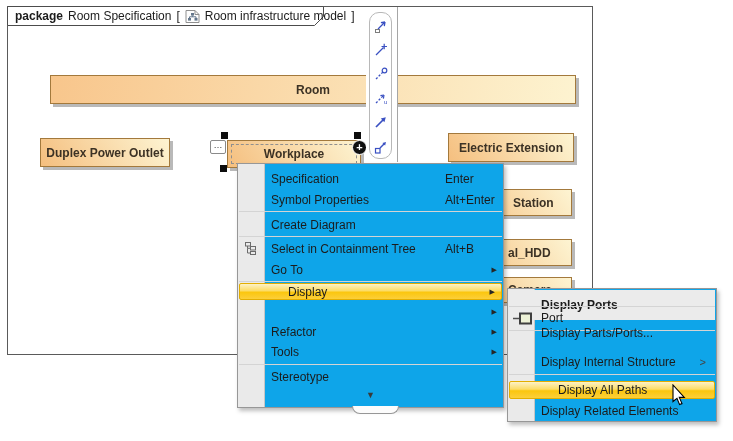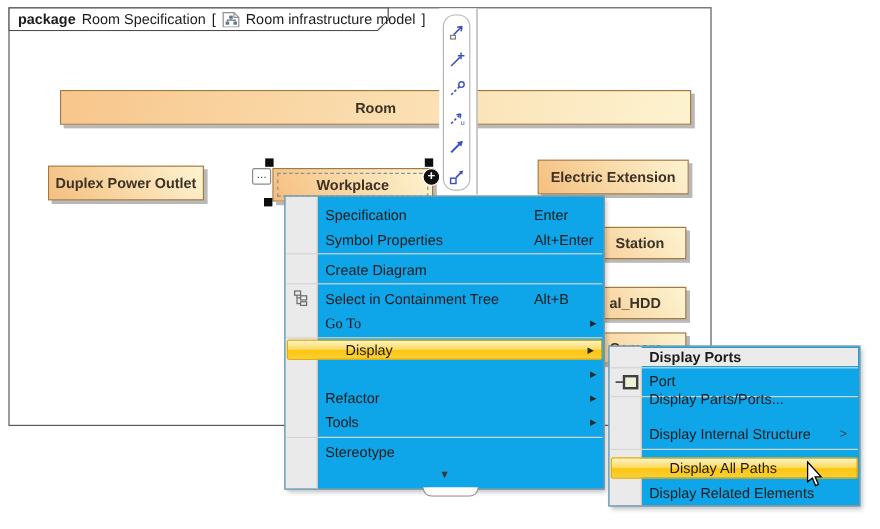--- a/index.html
+++ b/index.html
@@ -59,21 +59,21 @@
   .gutter{position:absolute;left:0;top:0;bottom:0;width:26px;background:#eaeaea;
         border-right:1px solid #c6c6c6;}
   .mi{position:absolute;left:0;right:0;display:flex;align-items:center;font-size:12px;
         padding-left:33px;box-sizing:border-box;white-space:nowrap;}
   .mi .sc{position:absolute;left:207px;}
   .mi .arr{position:absolute;right:6px;font-size:7px;color:#262626;}
   .mi .chev{position:absolute;right:10px;font-size:11px;color:#444;}
   .msep{position:absolute;left:1px;right:1px;height:1px;background:#d4d4d4;}
   .hi{left:1px;right:1px;border:1px solid #e3ae00;border-radius:2px;
       background:linear-gradient(180deg,#fdf2c6 0%,#fcdc66 45%,#fbc60e 55%,#fccf3a 100%);padding-left:48px;}
-  .sub-head{position:absolute;left:1px;right:1px;top:1px;height:15px;background:#ebebeb;
+  .sub-head{position:absolute;left:1px;right:1px;top:1px;height:30px;background:#ebebeb;
       display:flex;align-items:center;padding-left:32px;font-size:12px;font-weight:bold;box-sizing:border-box;}
   .row-icon{position:absolute;left:4px;top:2px;}
   .scroll-row{position:absolute;left:0;right:0;top:224px;height:14px;text-align:center;
       font-size:9px;color:#3a3a3a;line-height:14px;}
   .menu-notch{position:absolute;left:352px;top:406px;width:45px;height:7px;background:#fcfcfc;
       border:1px solid #979797;border-top:none;border-radius:0 0 8px 8px;z-index:11;}
 
   .cursor{position:absolute;left:672px;top:384px;z-index:20;}
 </style>
 </head>
@@ -173,21 +173,21 @@
     <div class="mi" style="top:74px;height:21px;">
       <svg class="row-icon" width="16" height="16" style="top:2px;">
         <rect x="3.5" y="2.5" width="5" height="3.5" fill="none" stroke="#6b6b6b"></rect>
         <rect x="8.5" y="6.5" width="5" height="3.5" fill="none" stroke="#6b6b6b"></rect>
         <rect x="8.5" y="11.5" width="5" height="3" fill="none" stroke="#6b6b6b"></rect>
         <path d="M5.5,6 V8.3 H8.5 M5.5,8.3 V13 H8.5" fill="none" stroke="#6b6b6b"></path>
       </svg>
       <span>Select in Containment Tree</span>
       <span class="sc">Alt+B</span>
     </div>
-    <div class="mi" style="top:95px;height:21px;font-family:Liberation Serif, serif;">
+    <div class="mi" style="top:95px;height:21px;">
       <span>Go To</span>
       <span class="arr">▶</span>
     </div>
     <div class="msep" style="top:117px;"></div>
     <div class="mi hi" style="top:119px;height:17px;">
       <span>Display</span>
       <span class="arr">▶</span>
     </div>
     <div class="mi" style="top:138px;height:20px;">
       <span class="arr">▶</span>

